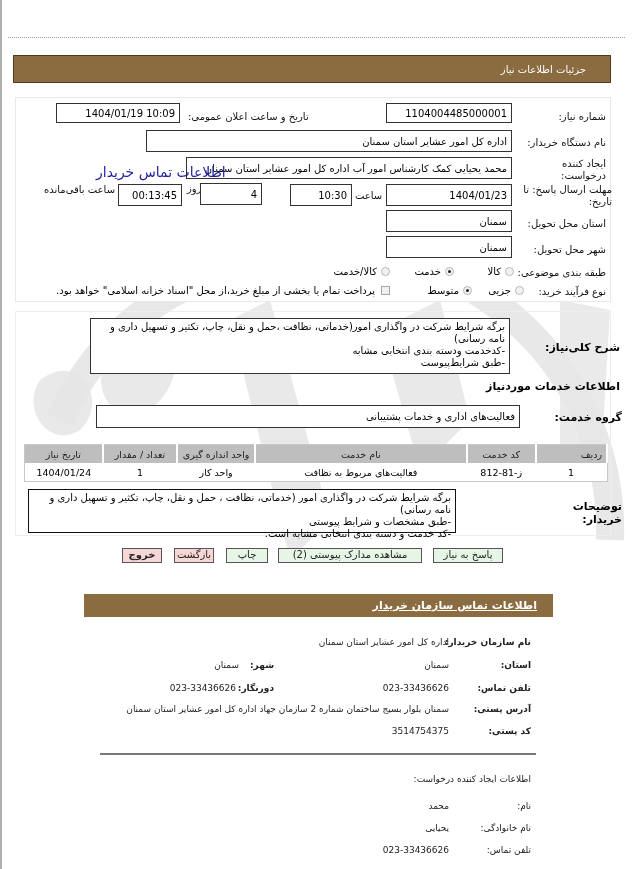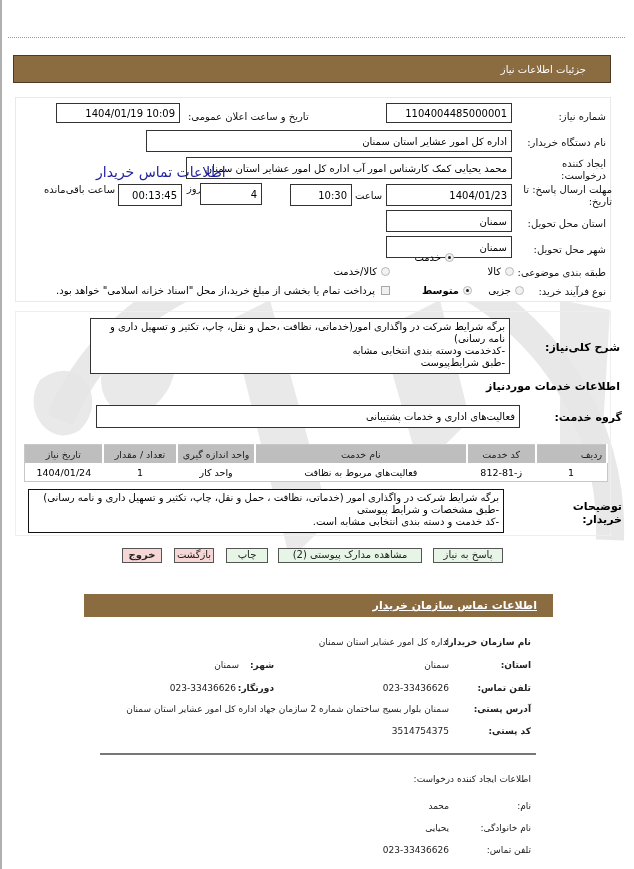--- a/index.html
+++ b/index.html
@@ -127,35 +127,35 @@
 <div class="box rtl" style="left:386px; top:210px; width:126px; height:22px;">سمنان</div>
 
 <span class="lbl" style="right:28px; top:244px;">شهر محل تحویل:</span>
 <div class="box rtl" style="left:386px; top:236px; width:126px; height:22px;">سمنان</div>
 
 <span class="lbl" style="right:28px; top:267px;">طبقه بندی موضوعی:</span>
 <div class="optgrp" style="right:120px; top:266px;">
   <span class="radio"></span>
   <span>کالا</span>
 </div>
-<div class="optgrp" style="right:180px; top:252px;margin-left:21px;">
+<div class="optgrp" style="right:180px; top:266px;margin-left:21px;">
   <span class="radio on"></span>
   <span>خدمت</span>
 </div>
 <div class="optgrp" style="right:244px; top:266px;">
   <span class="radio"></span>
   <span>کالا/خدمت</span>
 </div>
 
 <span class="lbl" style="right:28px; top:286px;">نوع فرآیند خرید:</span>
 <div class="optgrp" style="right:110px; top:285px;">
   <span class="radio"></span>
   <span>جزیی</span>
 </div>
-<div class="optgrp" style="right:162px; top:285px;font-weight:bold;">
+<div class="optgrp" style="right:162px; top:285px;">
   <span class="radio on"></span>
   <span>متوسط</span>
 </div>
 <div class="optgrp" style="right:244px; top:285px;gap:6px;">
   <span class="checkbox"></span>
   <span>پرداخت تمام یا بخشی از مبلغ خرید،از محل "اسناد خزانه اسلامی" خواهد بود.</span>
 </div>
 
 <div class="panel2"></div>
 
@@ -188,21 +188,21 @@
       <td>ز-81-812</td>
       <td>فعالیت‌های مربوط به نظافت</td>
       <td>واحد کار</td>
       <td>1</td>
       <td>1404/01/24</td>
     </tr>
   </tbody>
 </table>
 
 <span class="bold-lbl" style="right:12px; top:500px; width:48px; white-space:normal; line-height:13px;">توضیحات خریدار:</span>
-<div class="multiline" style="left:28px; top:489px; width:476px; height:44px; border:1px solid #111;">
+<div class="multiline" style="left:28px; top:489px; width:428px; height:44px; border:1px solid #111;">
   <div>برگه شرایط شرکت در واگذاری امور (خدماتی، نظافت ، حمل و نقل، چاپ، تکثیر و تسهیل داری و نامه رسانی)</div>
   <div>-طبق مشخصات و شرایط پیوستی</div>
   <div>-کد خدمت و دسته بندی انتخابی مشابه است.</div>
 </div>
 
 <div class="btn green" style="left:433px; width:70px;">پاسخ به نیاز</div>
 <div class="btn green" style="left:278px; width:144px;">مشاهده مدارک پیوستی (2)</div>
 <div class="btn green" style="left:226px; width:42px;">چاپ</div>
 <div class="btn pink" style="left:174px; width:40px;">بازگشت</div>
 <div class="btn pink" style="left:122px; width:40px;font-weight:bold;">خروج</div>

